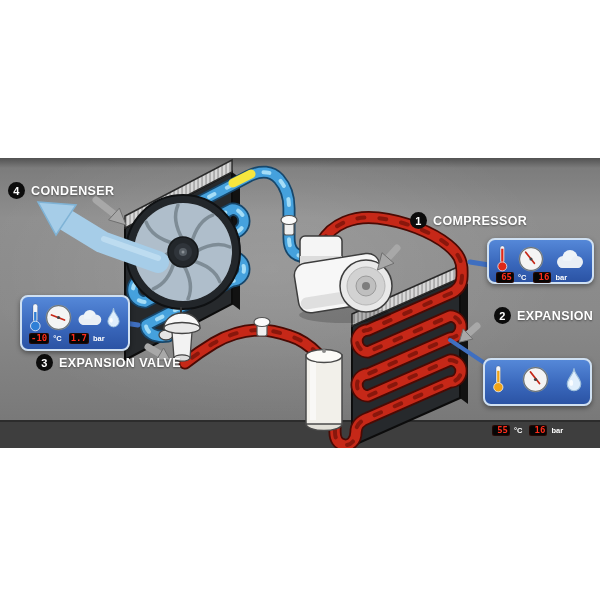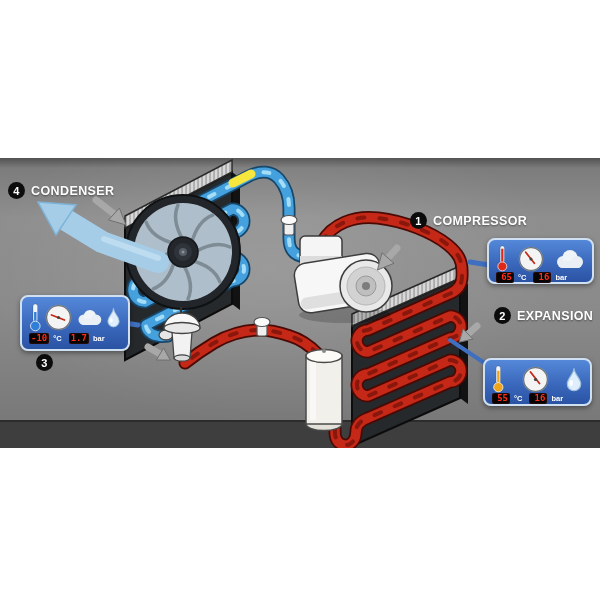--- a/index.html
+++ b/index.html
@@ -180,20 +180,21 @@
   <div class="comp-label" style="left:410px;top:54px;">
     <span class="badge">1</span>
     <span>COMPRESSOR</span>
   </div>
   <div class="comp-label" style="left:494px;top:149px;">
     <span class="badge">2</span>
     <span>EXPANSION</span>
   </div>
   <div class="comp-label" style="left:36px;top:196px;">
     <span class="badge">3</span>
+    <span>EXPANSION VALVE</span>
   </div>
 
   <div class="panel" style="left:20px;top:137px;width:110px;height:56px;">
     <div class="icon-row">
       <span class="ico" style="color:#2f7fd6">
         <svg width="13" height="29" viewBox="0 0 13 29">
           <rect x="4" y="1" width="4.6" height="18" rx="2.2" fill="#fff" opacity=".92" stroke="rgba(0,0,0,.3)" stroke-width=".6"></rect>
           <rect x="5.1" y="9" width="2.4" height="10" style="fill:currentColor"></rect>
           <circle cx="6.3" cy="23" r="4.8" style="fill:currentColor" stroke="rgba(255,255,255,.75)" stroke-width="1"></circle>
         </svg>
@@ -256,21 +257,21 @@
       </span>
     </div>
     <div class="readout-row">
       <span class="lcd">65</span>
       <span class="unit">°C</span>
       <span class="lcd">16</span>
       <span class="unit">bar</span>
     </div>
   </div>
 
-  <div class="panel" style="left:483px;top:200px;width:109px;height:48px;">
+  <div class="panel" style="left:483px;top:200px;width:109px;height:48px;gap:32px;">
     <div class="icon-row">
       <span class="ico" style="color:#f0a418">
         <svg width="13" height="28" viewBox="0 0 13 29">
           <rect x="4" y="1" width="4.6" height="18" rx="2.2" fill="#fff" opacity=".92" stroke="rgba(0,0,0,.3)" stroke-width=".6"></rect>
           <rect x="5.1" y="6" width="2.4" height="13" style="fill:currentColor"></rect>
           <circle cx="6.3" cy="23" r="4.8" style="fill:currentColor" stroke="rgba(255,255,255,.75)" stroke-width="1"></circle>
         </svg>
       </span>
       <span class="ico">
         <svg width="27" height="27" viewBox="0 0 27 27">

